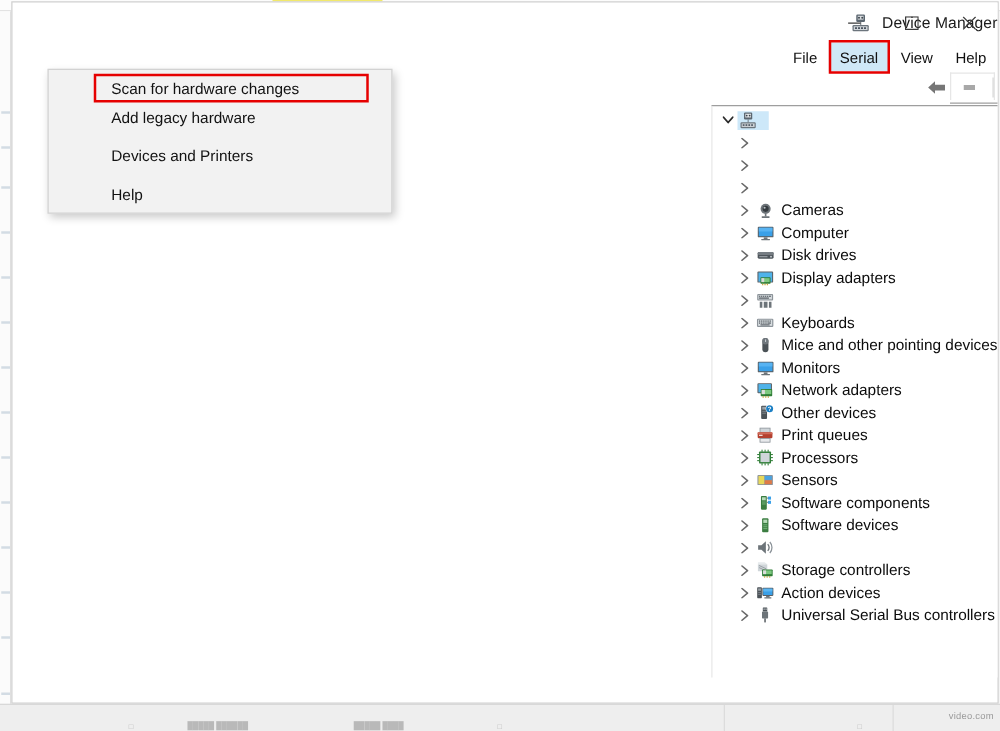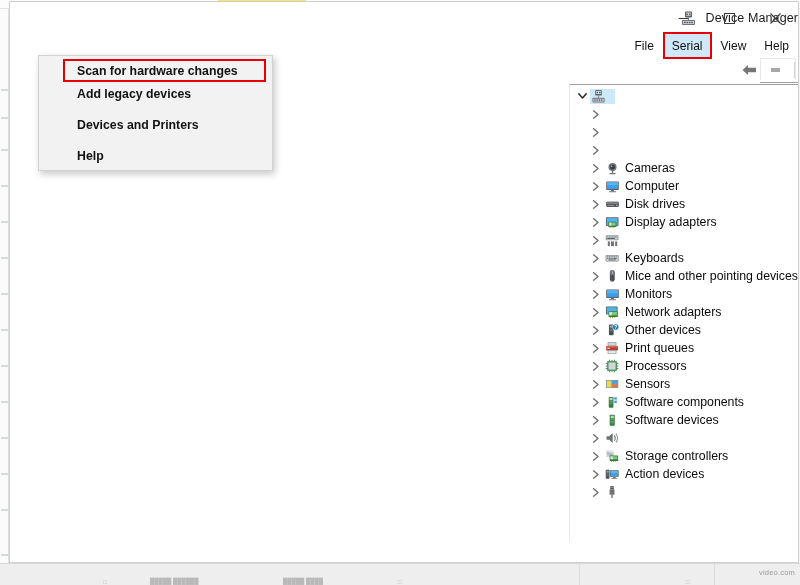--- a/index.html
+++ b/index.html
@@ -152,27 +152,26 @@
 
   
   #statusbar {
     height: 20px; flex: none; background: #ffffff;
     border-top: 1px solid #e4e4e4;
   }
 
   
   #dropdown {
     position: absolute; left: 38px; top: 55px;
-    width: 235px;
+    width: 276px;
     background: #f2f2f2;
     border: 1px solid #d2d2d2;
     box-shadow: 2px 3px 7px rgba(0,0,0,.22);
     z-index: 60;
-    padding: 3px 0;
-    font-weight: bold;
+    padding: 3px 12px;
   }
   .dd-item {
     height: 23px; display: flex; align-items: center;
     padding-left: 38px; font-size: 12.3px; color: #121212;
     cursor: default; position: relative;
   }
   .dd-item .redbox {
     position: absolute; left: 24px; right: 6px; top: 0px; bottom: 0px;
     border: 2px solid #e60000; pointer-events: none;
   }
@@ -687,34 +686,35 @@
           </span>
           <span class="ico">
             <svg width="15" height="15" viewBox="0 0 16 16">
               <rect x="5.6" y="1" width="3.8" height="3.4" rx="0.5" fill="#4b5257"></rect>
               <rect x="6.2" y="1.8" width="1" height="1.4" fill="#b0b6bb"></rect>
               <rect x="7.9" y="1.8" width="1" height="1.4" fill="#b0b6bb"></rect>
               <rect x="4.9" y="4.4" width="5.2" height="6" rx="0.6" fill="#6d7479"></rect>
               <rect x="6.9" y="10.4" width="1.2" height="3.4" fill="#4b5257"></rect>
             </svg>
           </span>
+          <span class="lbl">Universal Serial Bus controllers</span>
         </div>
       </div>
   </div>
 
   <div id="statusbar"></div>
 </div>
 
 <div id="dropdown">
     <div class="dd-item">
       <span>Scan for hardware changes</span>
       <span class="redbox"></span>
     </div>
     <div class="dd-item">
-      <span>Add legacy devices</span>
+      <span>Add legacy hardware</span>
     </div>
     <div class="dd-gap"></div>
     <div class="dd-item">
       <span>Devices and Printers</span>
     </div>
     <div class="dd-gap"></div>
     <div class="dd-item">
       <span>Help</span>
     </div>
   </div>

